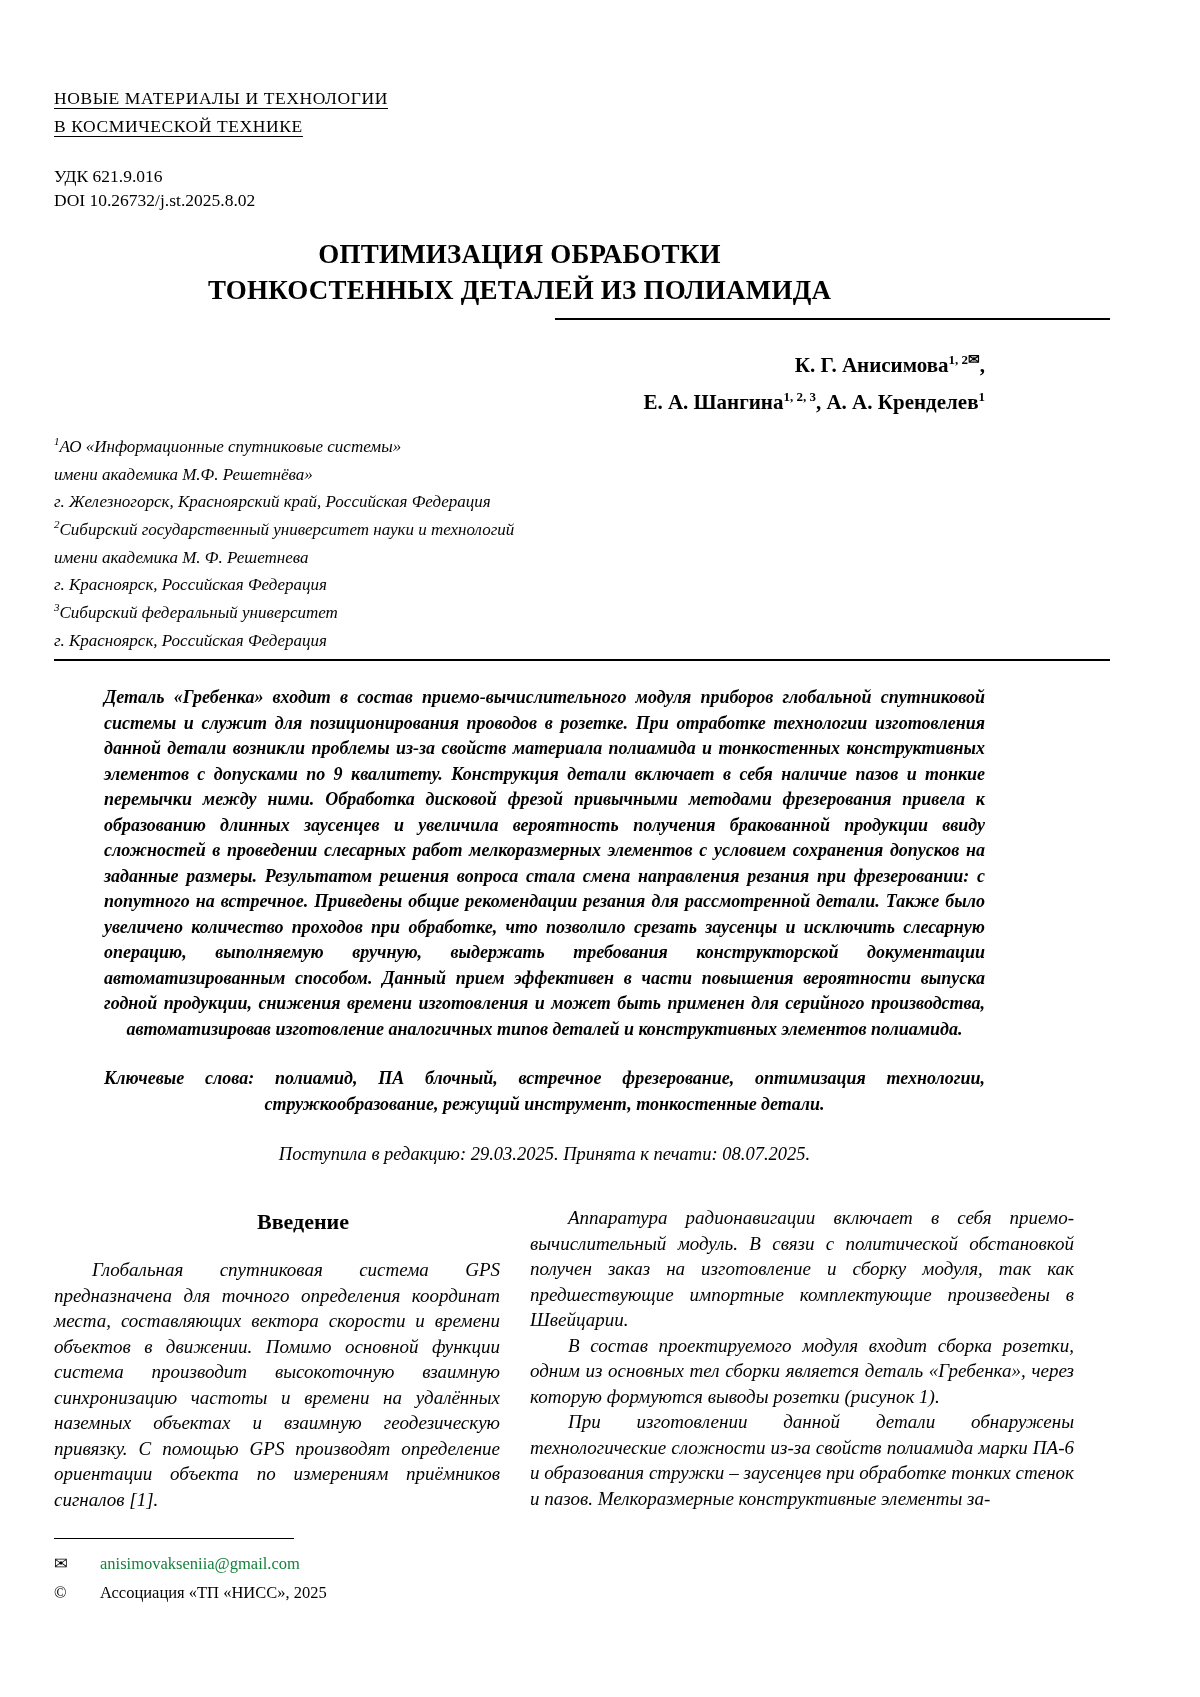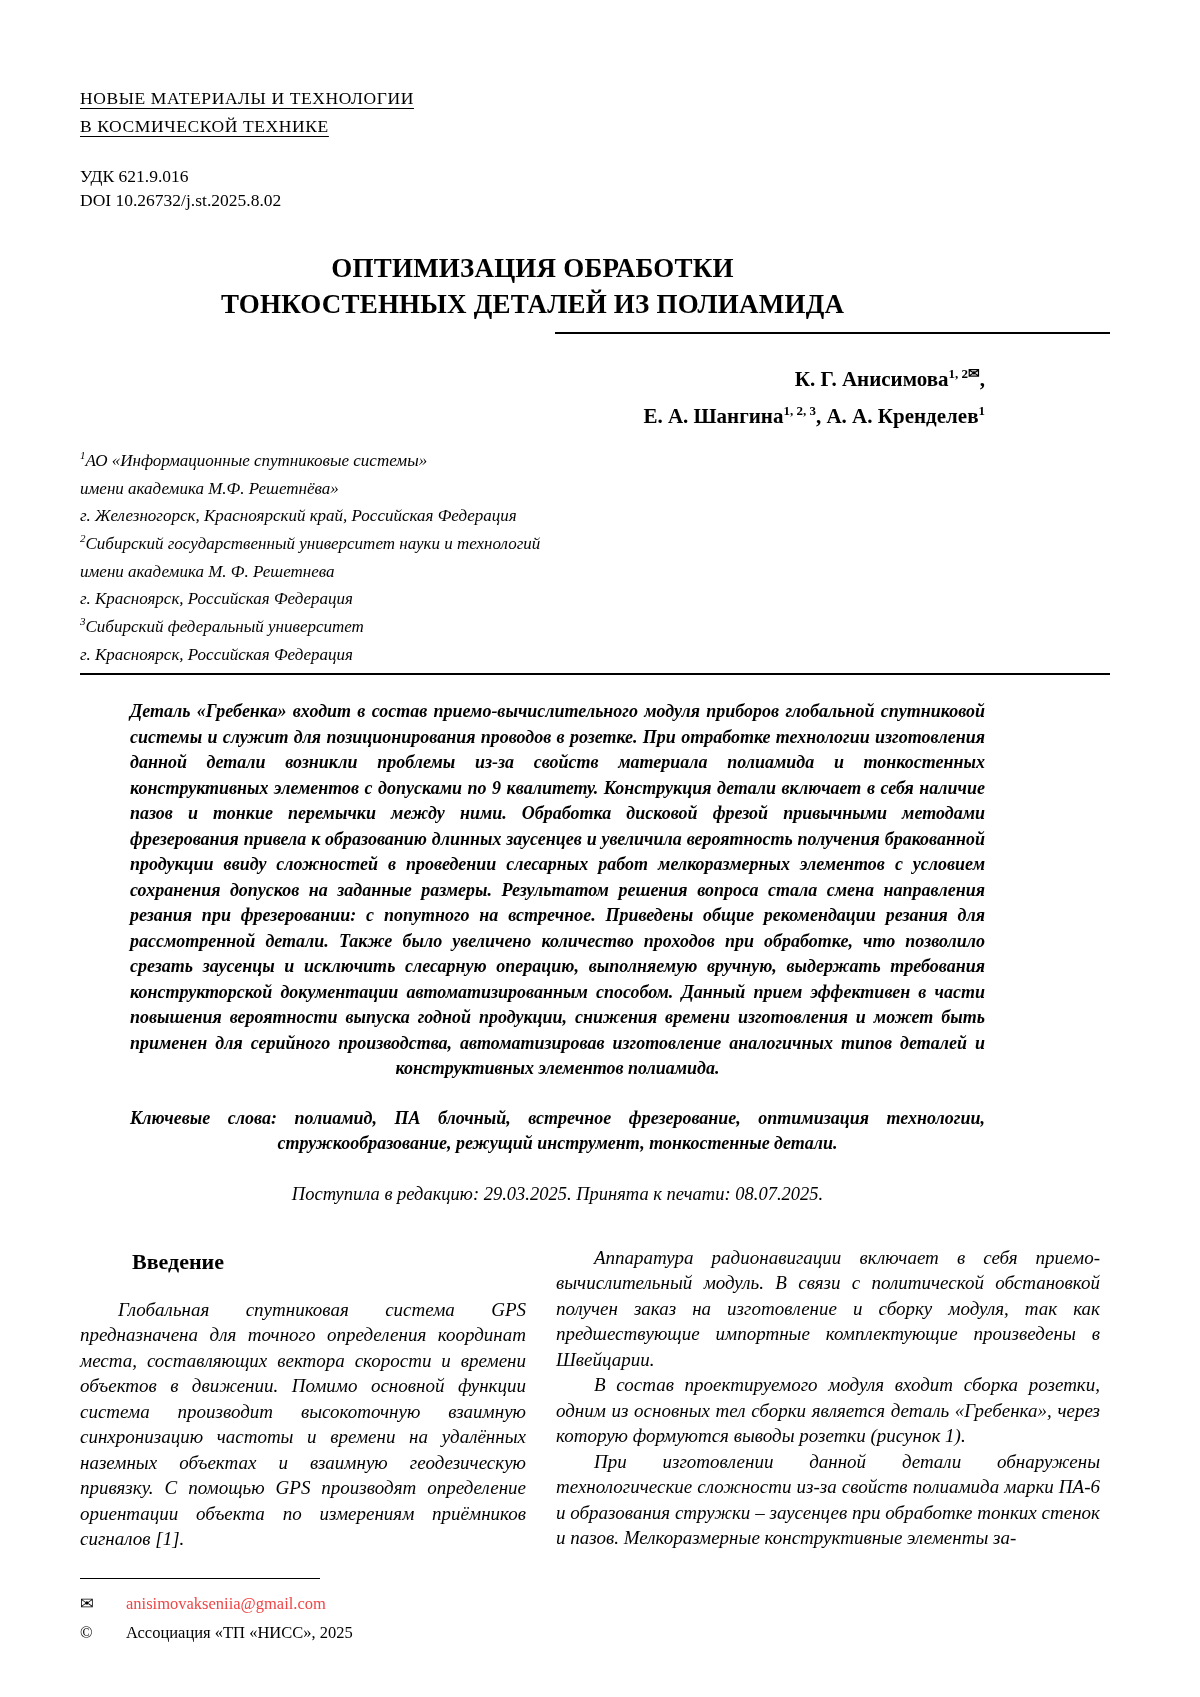--- a/index.html
+++ b/index.html
@@ -8,38 +8,38 @@
     height: 1697px;
     background: #ffffff;
     color: #000000;
     font-family: "Liberation Serif", serif;
     overflow: hidden;
   }
   .page {
     box-sizing: border-box;
     width: 1200px;
     height: 1665px;
-    padding: 84px 90px 60px 80px;
+    padding: 84px 90px 60px 54px;
   }
 
   
   .journal-header { font-size: 17.5px; line-height: 28px; letter-spacing: 0.6px; }
   .journal-header .hl {
     text-decoration: underline;
     text-decoration-thickness: 1px;
     text-underline-offset: 4px;
   }
 
   .meta { margin-top: 24px; font-size: 17.5px; line-height: 24px; font-family: Liberation Serif, serif; }
 
   
   .front { margin-right: 125px; }
 
   .title {
-    margin-top: 38px;
+    margin-top: 24px;
     text-align: center;
     font-weight: bold;
     font-size: 27px;
     line-height: 36px;
     letter-spacing: 0.2px;
   }
 
   .rule-authors {
     margin: 10px 0 0 auto;
     width: 555px;
@@ -95,36 +95,37 @@
   
   .columns { margin-top: 38px; display: flex; gap: 30px; }
   .col-left { width: 446px; display: flex; flex-direction: column; }
   .col-right { width: 544px; }
 
   .section-heading {
     margin: 2px 0 20px 52px;
     font-size: 22px;
     font-weight: bold;
     line-height: 30px;
+    text-align: center;
   }
   .body-p {
     margin: 0;
     font-size: 19px;
     line-height: 25.5px;
     text-align: justify;
     text-indent: 38px;
     font-style: italic;
   }
 
   
   .footnote { margin-top: auto; padding-top: 26px; }
   .footnote-rule { width: 240px; border-top: 1.5px solid #000; margin-bottom: 10px; }
   .footnote-row { display: flex; font-size: 16.5px; line-height: 29px; }
   .footnote-row .fn-icon { width: 46px; flex: 0 0 46px; }
-  .fn-email { text-decoration: none; color: #ef4444; }
+  .fn-email { text-decoration: none; color: #15803d; }
 </style>
 </head>
 <body>
 
 <div class="page">
 
   <div class="journal-header">
     <div><span class="hl">НОВЫЕ МАТЕРИАЛЫ И ТЕХНОЛОГИИ</span></div>
     <div><span class="hl">В КОСМИЧЕСКОЙ ТЕХНИКЕ</span></div>
   </div>

